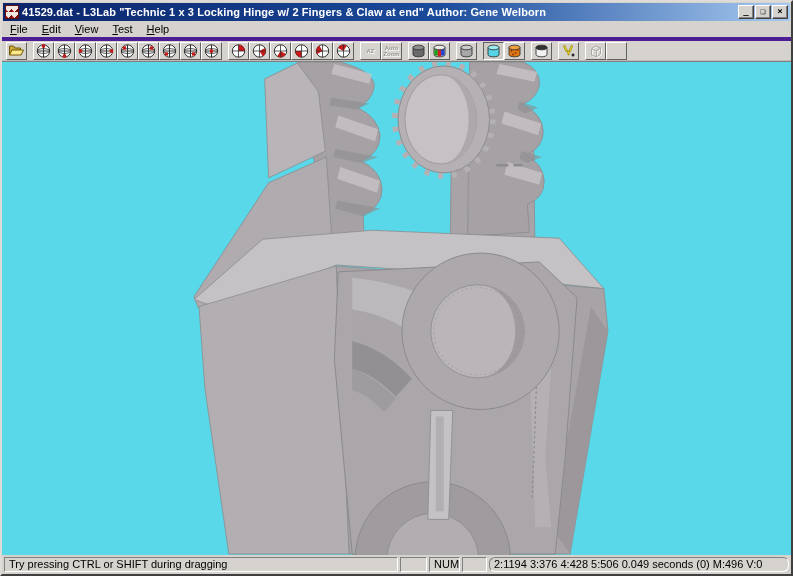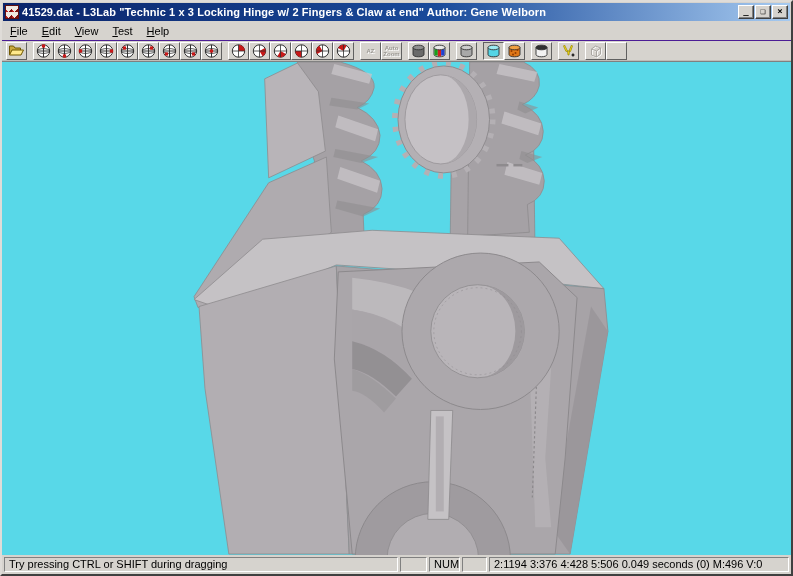--- a/index.html
+++ b/index.html
@@ -29,21 +29,21 @@
     border:1px solid #601010;}
   #title-text{flex:1;overflow:hidden;text-overflow:clip;letter-spacing:.1px;}
   .winbtn{width:16px;height:14px;margin-left:1px;flex:0 0 16px;
     background:#D6D3CE;border-top:1px solid #fff;border-left:1px solid #fff;
     border-right:1px solid #404040;border-bottom:1px solid #404040;
     box-shadow:inset -1px -1px 0 #808080;
     color:#000;font-size:9px;font-weight:bold;line-height:11px;text-align:center;
     font-family:"DejaVu Sans Mono",monospace;}
   
   #menubar{height:19px;flex:0 0 19px;display:flex;align-items:center;
-    padding-left:1px;font-size:11px;color:#000;border-bottom:1px solid #4c1d95;}
+    padding-left:1px;font-size:11px;color:#000;border-bottom:4px solid #4c1d95;}
   .menu-item{padding:2px 7px 3px 7px;}
   .menu-item u{text-decoration:underline;}
   
   #toolbar{height:20px;flex:0 0 20px;display:flex;align-items:center;
     padding:1px 0 1px 4px;border-bottom:1px solid #bfbcb7;}
   .tbtn{width:21px;height:18px;flex:0 0 21px;
     background:#D6D3CE;
     border-top:1px solid #fff;border-left:1px solid #fff;
     border-right:1px solid #606060;border-bottom:1px solid #606060;
     display:flex;align-items:center;justify-content:center;overflow:hidden;}
@@ -57,21 +57,21 @@
   #viewport svg{position:absolute;left:0;top:0;width:100%;height:100%;}
   
   #statusbar{flex:0 0 19px;display:flex;align-items:flex-start;
     padding:2px 2px 0 2px;font-size:11px;color:#000;gap:2px;}
   .pane{height:15px;border:1px solid;border-color:#808080 #fff #fff #808080;
     padding:0 4px;line-height:13px;white-space:nowrap;overflow:hidden;background:#D6D3CE;}
   #pane-message{flex:0 0 394px;}
   #pane-a{flex:0 0 27px;}
   #pane-num{flex:0 0 31px;}
   #pane-b{flex:0 0 25px;}
-  #pane-stats{flex:1;}
+  #pane-stats{flex:1;border-radius:6px;}
 </style>
 </head>
 <body>
 
 <div id="win">
 
   <div id="titlebar" style="background:linear-gradient(90deg,#0A246A 0%,#1a4a9a 55%,#A6CAF0 100%);">
     <div id="app-icon"></div>
     <div id="title-text">41529.dat - L3Lab  "Technic 1 x 3 Locking Hinge w/ 2 Fingers &amp; Claw at end"  Author: Gene Welborn</div>
     <div class="winbtn">_</div>

